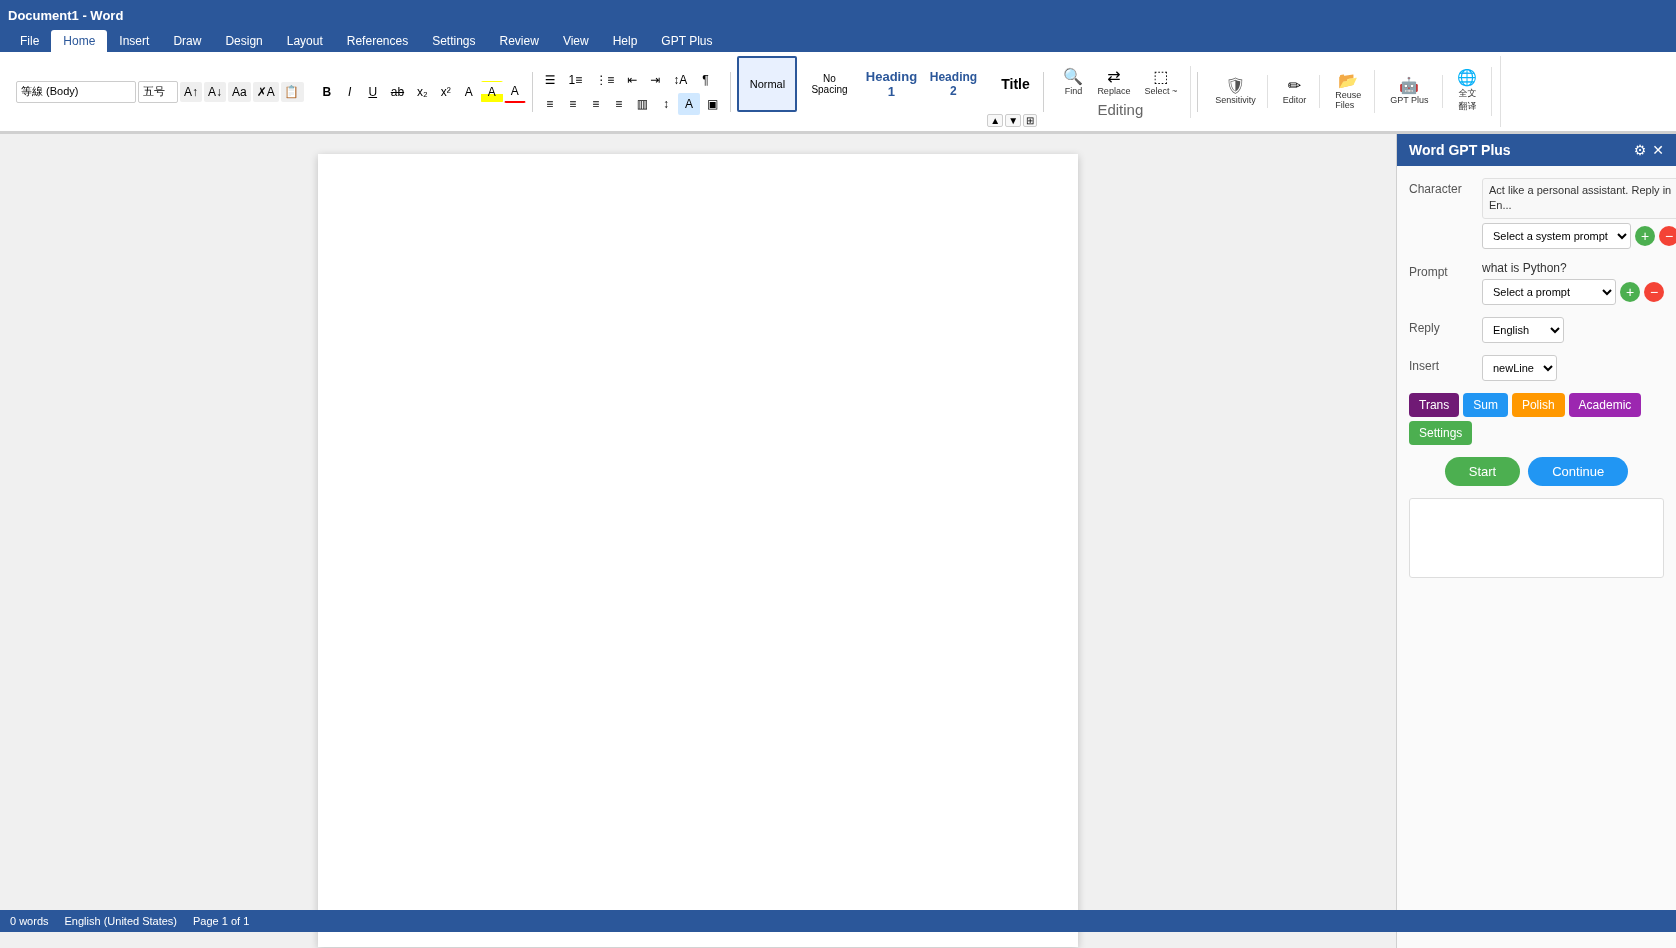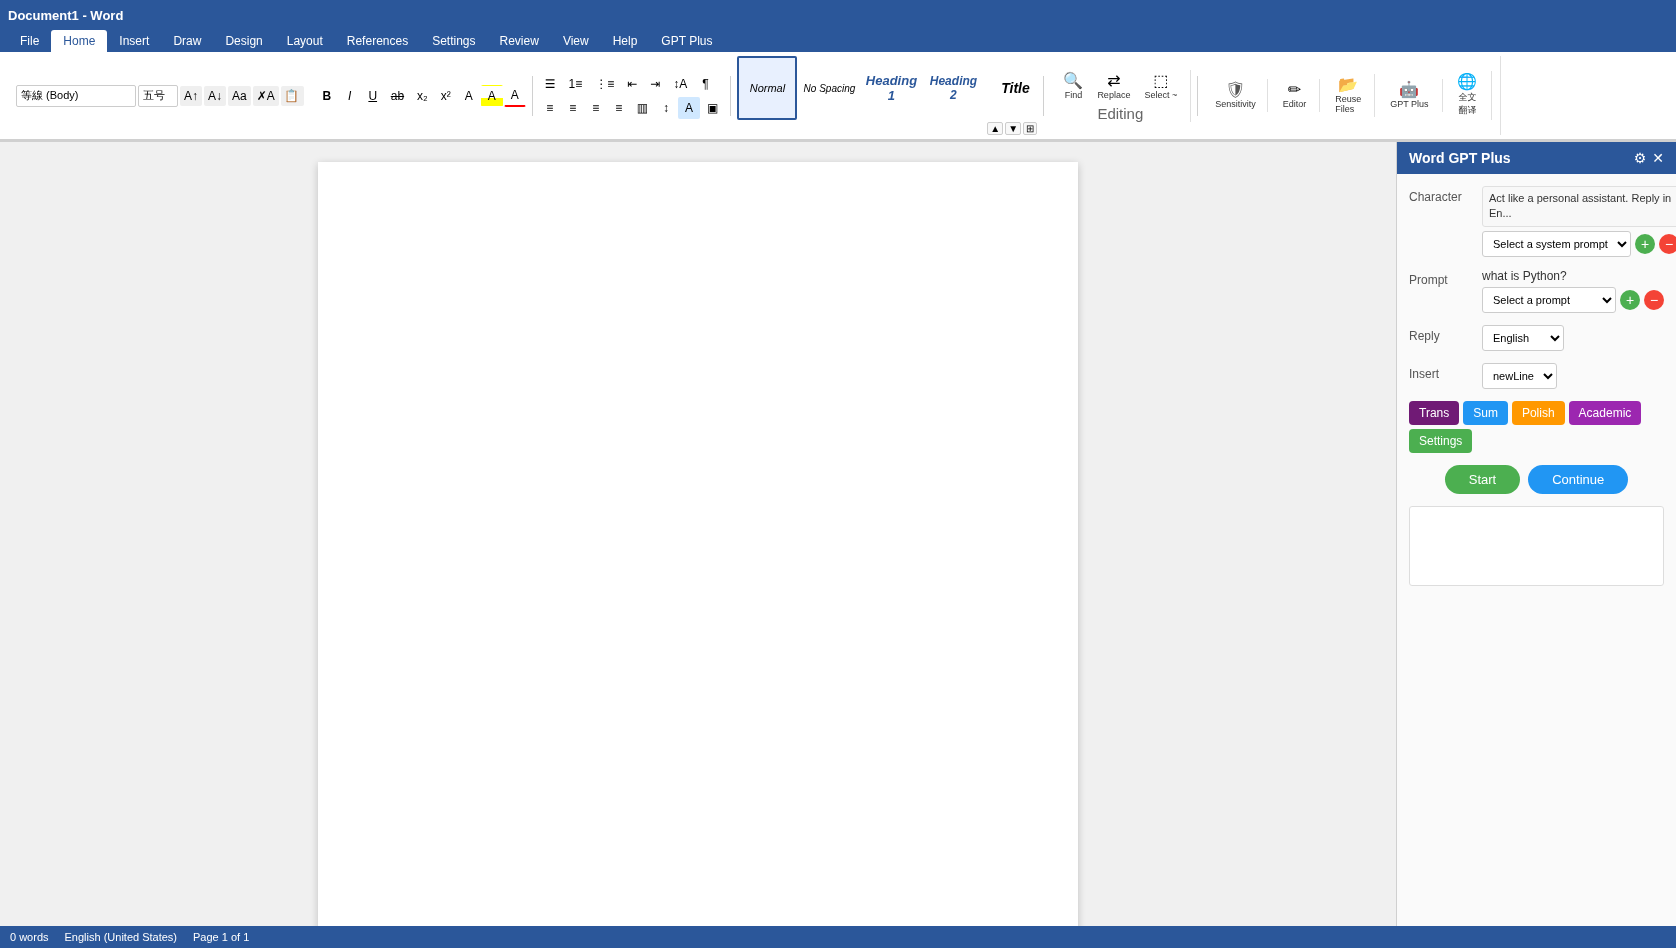--- a/index.html
+++ b/index.html
@@ -22,21 +22,21 @@
 
     .rb-btn { display: flex; flex-direction: column; align-items: center; justify-content: center; padding: 2px 4px; cursor: pointer; border-radius: 2px; min-width: 28px; font-size: 10px; border: 1px solid transparent; }
     .rb-btn .icon { font-size: 16px; line-height: 1; }
     .rb-btn .lbl { font-size: 9px; color: #333; margin-top: 1px; }
 
     .rb-btn-small { display: flex; align-items: center; padding: 2px 3px; cursor: pointer; border-radius: 2px; border: 1px solid transparent; font-size: 12px; }
 
     
     .font-input { border: 1px solid #ccc; border-radius: 2px; padding: 1px 4px; font-size: 11px; width: 120px; height: 22px; }
     .font-size-input { border: 1px solid #ccc; border-radius: 2px; padding: 1px 4px; font-size: 11px; width: 40px; height: 22px; }
-    .style-item { border: 2px solid transparent; padding: 2px 2px; cursor: pointer; font-size: 11px; border-radius: 2px; min-width: 60px; text-align: center; height: 64px; display: flex; align-items: center; justify-content: center; font-style: italic; }
+    .style-item { border: 2px solid transparent; padding: 2px 8px; cursor: pointer; font-size: 11px; border-radius: 2px; min-width: 60px; text-align: center; height: 56px; display: flex; align-items: center; justify-content: center; }
     .style-item.active { border-color: #2b579a; background: #e8f0fe; }
 
     
     .main-area { display: flex; height: calc(948px - 115px); }
 
     
     .doc-area { flex: 1; background: #f0f0f0; overflow: auto; display: flex; justify-content: center; padding: 20px; }
     .doc-page { background: #fff; width: 760px; min-height: 700px; box-shadow: 0 2px 8px rgba(0,0,0,0.2); padding: 60px 80px; position: relative; }
     .page-margin-top { height: 20px; }
 
@@ -73,21 +73,21 @@
     .btn-academic { background: #9c27b0; color: #fff; }
     .btn-settings { background: #4caf50; color: #fff; }
 
     .main-buttons { display: flex; gap: 8px; justify-content: center; margin-bottom: 12px; }
     .btn-start { padding: 7px 24px; background: #4caf50; color: #fff; border: none; border-radius: 20px; cursor: pointer; font-size: 13px; font-weight: 500; }
     .btn-continue { padding: 7px 24px; background: #2196f3; color: #fff; border: none; border-radius: 20px; cursor: pointer; font-size: 13px; font-weight: 500; }
 
     .output-area { border: 1px solid #ddd; border-radius: 3px; background: #fff; min-height: 80px; padding: 6px; font-size: 12px; color: #333; margin-top: 4px; resize: vertical; }
 
     
-    .status-bar { height: 22px; background: #2b579a; display: flex; align-items: center; padding: 0 10px; gap: 16px; position: fixed; bottom: 0; left: 0; right: 0; }
+    .status-bar { height: 22px; background: #2b579a; display: flex; align-items: center; padding: 0 10px; gap: 16px; position: fixed; bottom: 16px; left: 0; right: 0; }
     .status-item { color: #fff; font-size: 11px; }
 
     
     .fmt-row { display: flex; align-items: center; gap: 1px; flex-wrap: wrap; }
     .fmt-btn { font-size: 12px; padding: 2px 5px; border: 1px solid transparent; border-radius: 2px; cursor: pointer; background: transparent; min-width: 22px; height: 22px; display: flex; align-items: center; justify-content: center; }
     .fmt-btn.bold { font-weight: bold; }
     .fmt-btn.italic { font-style: italic; }
     .fmt-btn.underline { text-decoration: underline; }
 
     .divider-v { width: 1px; background: #d0d0d0; height: 40px; margin: 0 4px; }

